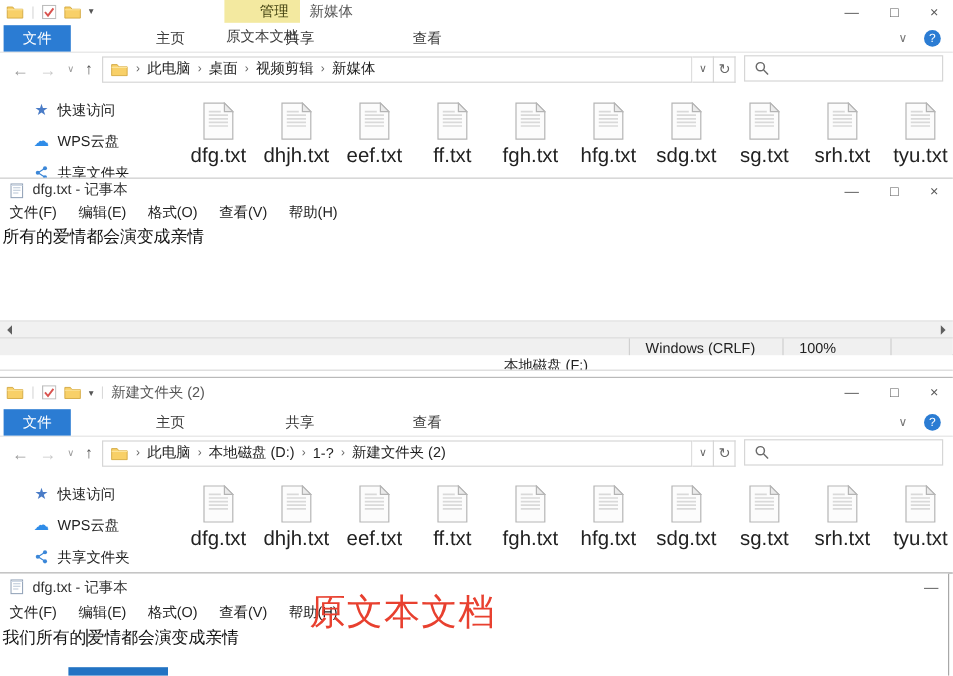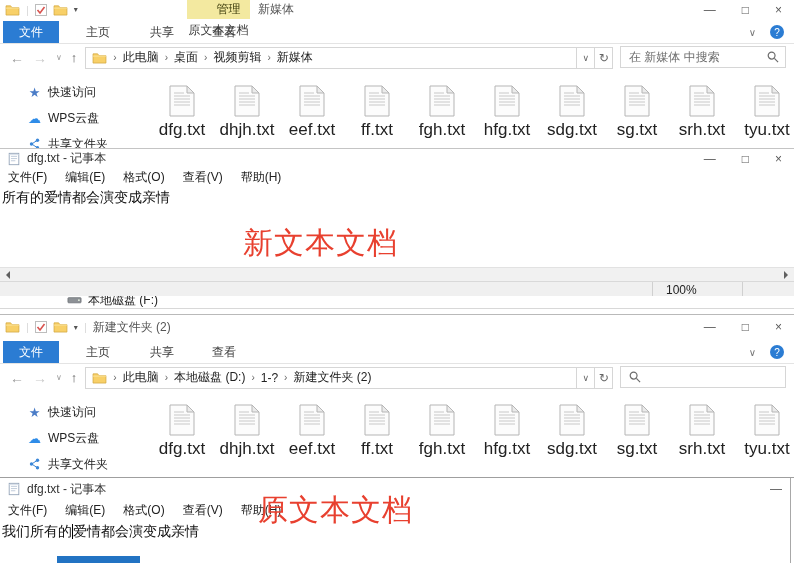--- a/index.html
+++ b/index.html
@@ -10,21 +10,21 @@
   
   .titlebar { position:relative; display:flex; align-items:center; }
   .qat { display:flex; align-items:center; gap:6px; padding-left:5px; }
   .qat .sep { color:#d9d9d9; font-size:11px; }
   .qat .caret { font-size:8px; color:#555; }
   .win-title { color:#555; font-size:12px; }
   .controls { position:absolute; right:12px; top:0; height:100%; display:flex; align-items:center; gap:26px; color:#5a5a5a; font-size:12px; }
   .controls span { cursor:default; }
   .ctx-header { position:absolute; left:187px; top:0; width:63px; height:100%;
     background:#f3e9a0; color:#41400f; display:flex; align-items:center; justify-content:center; font-size:12px;padding-left:20px; }
-  .tabs { position:relative; display:flex; align-items:flex-end; height:25px; border-bottom:1px solid #e4e4e4; }
+  .tabs { position:relative; display:flex; align-items:flex-end; height:25px; border-bottom:1px solid #e4e4e4;gap:44px; }
   .tab { height:22px; display:flex; align-items:center; padding:0 15px; color:#3b3b3b; font-size:12px; }
   .tab.file { background:#2b7cd3; color:#fff; padding:0 16px; margin-left:3px; }
   .tab.pic { position:absolute; left:187px; top:0; width:63px; justify-content:center; padding:0; }
   .tabs-right { position:absolute; right:10px; bottom:4px; display:flex; align-items:center; gap:14px; }
   .rib-collapse { color:#777; font-size:10px; }
   .help-dot { width:14px; height:14px; border-radius:50%; background:#2b7cd3; color:#fff;
     font-size:10px; display:flex; align-items:center; justify-content:center; }
   .addrbar { position:relative; display:flex; align-items:center; height:27px; }
   .nav { display:flex; align-items:center; gap:9px; padding:0 8px 0 10px; }
   .nav .bk { color:#9b9b9b; font-size:14px; }
@@ -72,21 +72,21 @@
   #ex1 .titlebar { height:19px; }
   #ex1 .win-title { position:absolute; left:258px; }
   #ex1 .exbody { height:77px; }
   #ex1 .files { padding-top:14px; }
   #np1 { top:149px; height:147px; border-bottom:1px solid #9f9f9f; }
   #np1 .np-title { height:19px; }
   #np1 .np-menu { height:19px; }
   #np1 .np-content { height:80px; }
   #np1 .annotation { left:243px; top:36px; }
   #strip { top:296px; height:13px; overflow:hidden; border-bottom:1px solid #d8d8d8; }
-  #strip .side-item { position:relative; top:-9px; padding-left:67px; }
+  #strip .side-item { position:relative; top:-9px; padding-left:116px;flex-direction:column; }
   #ex2 { top:314px; height:164px; border-top:1px solid #b9b9b9; border-bottom:1px solid #9f9f9f; }
   #ex2 .titlebar { height:24px; }
   #ex2 .exbody { height:88px; }
   #ex2 .files { padding-top:13px; }
   #np2 { top:478px; height:85px; width:791px; border-right:1px solid #a8a8a8; }
   #np2 .np-title { height:22px; }
   #np2 .np-menu { height:20px; }
   #np2 .annotation { left:258px; top:12px; }
   #np2 .np-content { padding-top:3px; }
   #frag { position:absolute; left:57px; top:556px; width:83px; height:7px; background:#2273c3; }
@@ -182,21 +182,20 @@
       <span class="crumb-sep">›</span>
       <span class="crumb">桌面</span>
       <span class="crumb-sep">›</span>
       <span class="crumb">视频剪辑</span>
       <span class="crumb-sep">›</span>
       <span class="crumb">新媒体</span>
     </div>
     <div class="addr-dd">∨</div>
     <div class="addr-rf">↻</div>
     <div class="searchbox">
-      <span class="ph">在 新媒体 中搜索</span>
       <svg width="12" height="12">
           <use href="#i-search"></use>
         </svg>
     </div>
   </div>
   <div class="exbody">
     <div class="sidebar">
       <div class="side-item">
         <span class="glyph star">★</span>
         <span>快速访问</span>
@@ -291,32 +290,32 @@
   </div>
   <div class="np-menu">
     <span>文件(F)</span>
     <span>编辑(E)</span>
     <span>格式(O)</span>
     <span>查看(V)</span>
     <span>帮助(H)</span>
   </div>
   <div class="np-content">
     <span>所有的爱情都会演变成亲情</span>
-    <div class="annotation">新文本文档</div>
   </div>
   <div class="hscroll">
     <span class="sb-btn">
         <span class="tri-l"></span>
       </span>
     <span class="sb-btn">
         <span class="tri-r"></span>
       </span>
   </div>
   <div class="statusbar">
     <div class="st-fill"></div>
+    <div class="st-cell" style="width:128px">Windows (CRLF)</div>
     <div class="st-cell" style="width:90px">100%</div>
     <div class="st-cell" style="width:52px"></div>
   </div>
 </div>
 
 <div class="win" id="strip">
   <div class="side-item">
     <svg class="glyph" width="15" height="12">
         <use href="#i-drive"></use>
       </svg>

